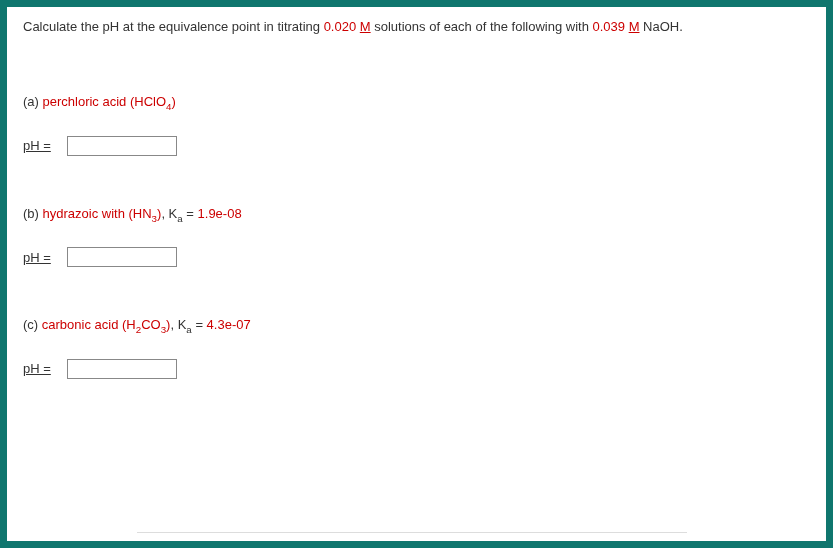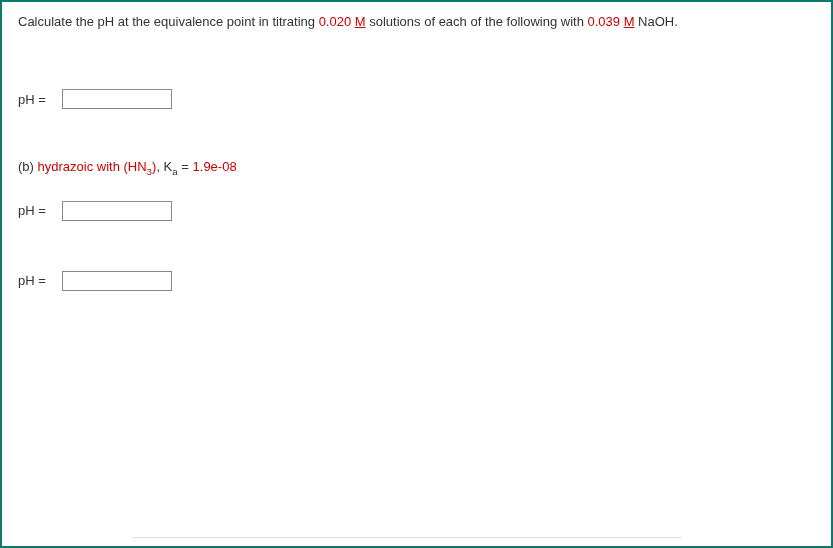--- a/index.html
+++ b/index.html
@@ -5,42 +5,42 @@
     * { margin: 0; padding: 0; box-sizing: border-box; }
     body {
       font-family: Verdana, Geneva, sans-serif;
       font-size: 13px;
       color: #333;
       background: #fff;
       width: 833px;
       height: 548px;
     }
     .container {
-      border: 2px solid #0f766e;
+      border: 7px solid #0f766e;
       padding: 12px 16px 16px 16px;
       height: 548px;
       position: relative;
     }
     .question-text {
       margin-bottom: 60px;
     }
     .red { color: #cc0000; }
     .underline { text-decoration: underline; }
     .part {
       margin-bottom: 30px;
     }
     .part-label {
       margin-bottom: 24px;
     }
     .input-row {
       display: flex;
       align-items: center;
       margin-bottom: 50px;
     }
-    .ph-label { color: #333; margin-right: 16px; }
+    .ph-label { color: #333; margin-right: 16px; text-decoration: underline; }
     input[type="text"] {
       width: 110px;
       height: 20px;
       border: 1px solid #888;
       padding: 1px 3px;
       font-size: 13px;
     }
     sub { font-size: 0.75em; vertical-align: sub; }
     .bottom-line {
       position: absolute;
@@ -54,37 +54,43 @@
 </head>
 <body>
 
 <div class="container">
 
   <div class="question-text">
     <span>Calculate the pH at the equivalence point in titrating </span><span class="red">0.020 </span><span class="red underline">M</span><span> solutions of each of the following with </span><span class="red">0.039 </span><span class="red underline">M</span><span> NaOH.</span>
   </div>
 
   <div class="part">
+    <div class="part-label">
+      <span>(a) </span><span class="red"><span>perchloric acid (HClO</span><sub>4</sub><span>)</span></span>
+    </div>
     <div class="input-row">
       <span class="ph-label">pH = </span>
       <input type="text" style="">
     </div>
   </div>
 
   <div class="part">
     <div class="part-label">
       <span>(b) </span><span class="red"><span>hydrazoic with (HN</span><sub>3</sub><span>)</span></span><span><span>, K</span><sub>a</sub><span> = </span></span><span class="red">1.9e-08</span>
     </div>
     <div class="input-row">
       <span class="ph-label">pH = </span>
       <input type="text" style="">
     </div>
   </div>
 
   <div class="part">
+    <div class="part-label">
+      <span>(c) </span><span class="red"><span>carbonic acid (H</span><sub>2</sub><span>CO</span><sub>3</sub><span>)</span></span><span><span>, K</span><sub>a</sub><span> = </span></span><span class="red">4.3e-07</span>
+    </div>
     <div class="input-row">
       <span class="ph-label">pH = </span>
       <input type="text" style="">
     </div>
   </div>
 
   <div class="bottom-line"></div>
 </div>
 
 </body></html>

